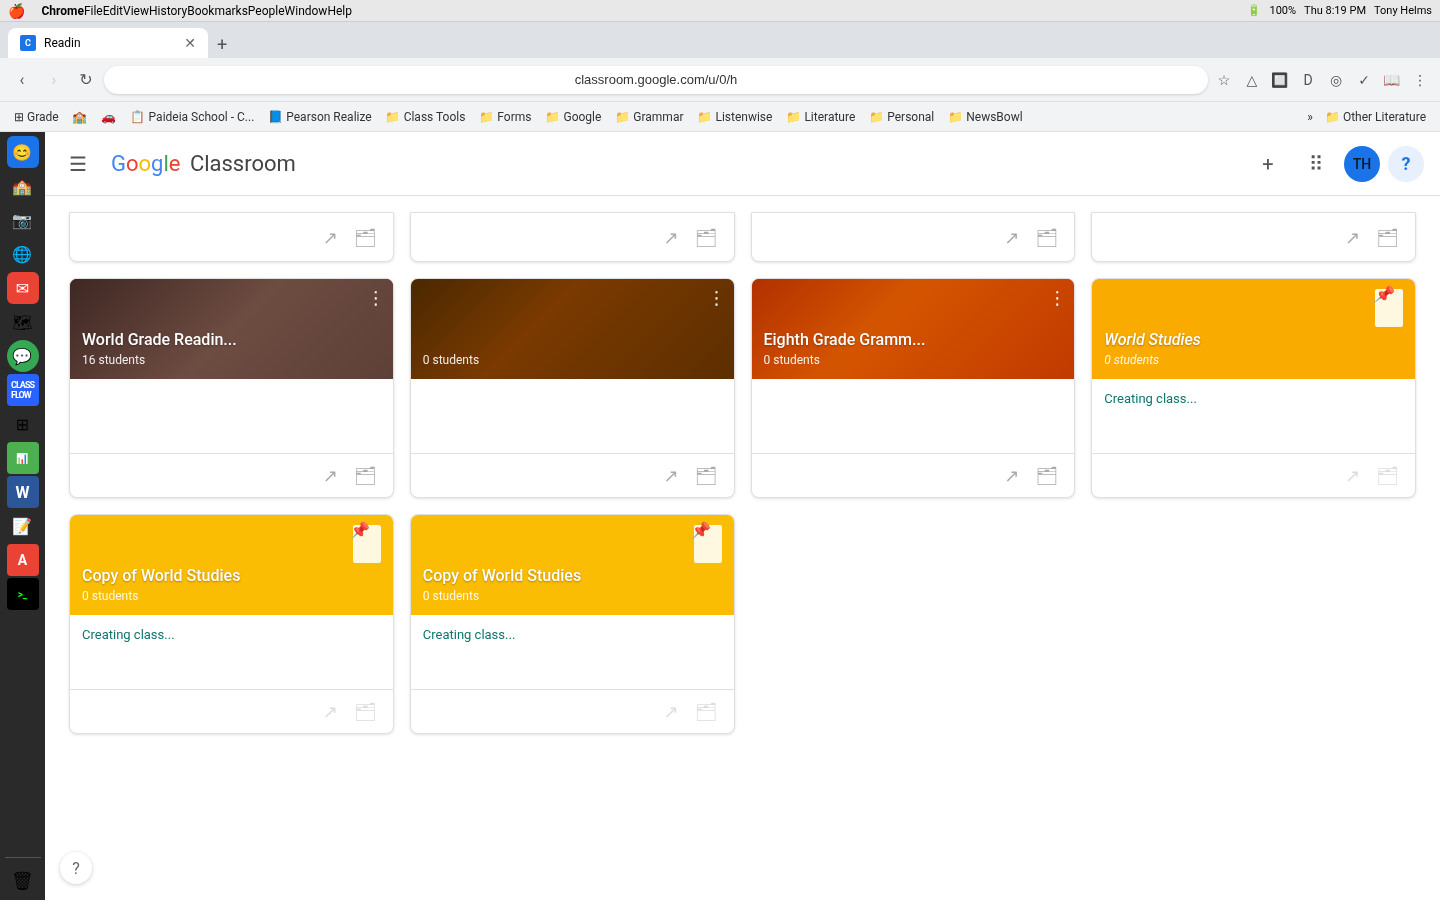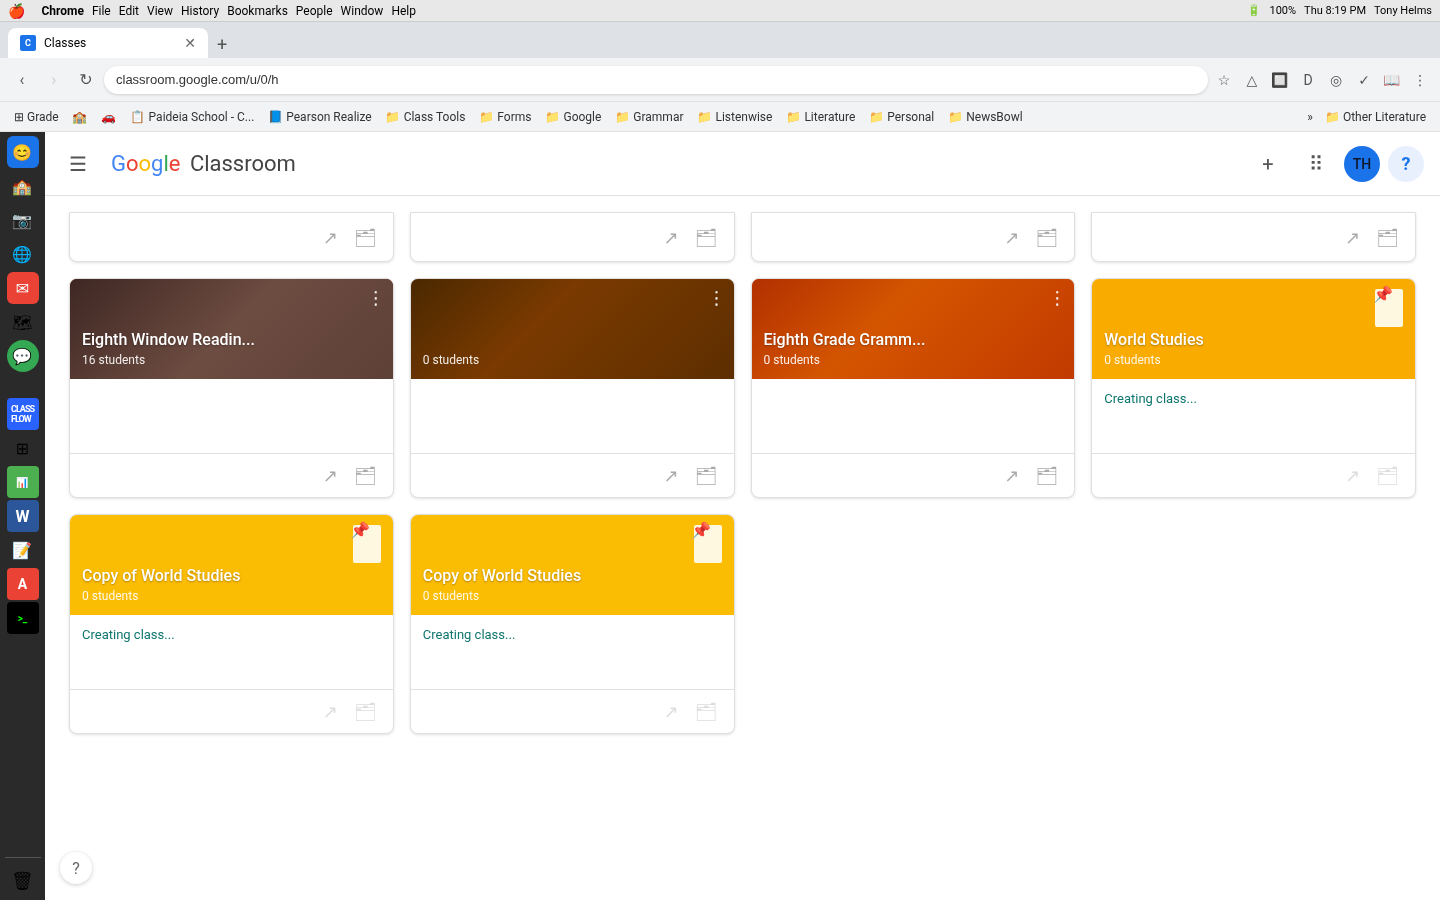--- a/index.html
+++ b/index.html
@@ -11,21 +11,21 @@
       background: #e8e8e8;
       display: flex;
       align-items: center;
       padding: 0 8px;
       font-size: 12px;
       color: #000;
       gap: 16px;
       border-bottom: 1px solid #ccc;
     }
     .mac-bar .apple { font-size: 14px; }
-    .mac-bar .menu-items { display: flex; gap: 8px; }
+    .mac-bar .menu-items { display: flex; gap: 0; }
     .mac-bar .right-icons { margin-left: auto; display: flex; align-items: center; gap: 8px; font-size: 11px; }
 
     
     .chrome-wrapper { display: flex; flex-direction: column; height: calc(900px - 22px); }
 
     
     .tab-bar {
       height: 36px;
       background: #dee1e6;
       display: flex;
@@ -63,20 +63,21 @@
       flex: 1;
       height: 28px;
       background: #fff;
       border: none;
       border-radius: 14px;
       padding: 8px 12px;
       font-size: 13px;
       color: #333;
       outline: none;
       box-shadow: 0 1px 3px rgba(0,0,0,0.15);
+      text-align: center;
     }
     .toolbar-icons { display: flex; gap: 4px; align-items: center; }
     .toolbar-icon { width: 24px; height: 24px; display: flex; align-items: center; justify-content: center; color: #555; font-size: 14px; cursor: pointer; }
 
     
     .bookmarks-bar {
       height: 30px;
       background: #f1f3f4;
       display: flex;
       align-items: center;
@@ -281,21 +282,21 @@
     }
     .bg-photo-8grammar {
       background: #c1440e;
       position: relative;
     }
     .bg-photo-8grammar::before {
       content: '';
       position: absolute; inset: 0;
       background: linear-gradient(135deg, #b23000 0%, #d45500 40%, #c13a00 100%);
     }
-    .bg-yellow { background-color: #f9ab00; position: relative; }
+    .bg-yellow { background-color: #f9ab00; position: relative; font-style: italic; }
     .bg-yellow-light { background-color: #fbbc04; position: relative; }
 
     
     .flag-decoration {
       position: absolute;
       right: 12px;
       top: 10px;
       width: 40px;
       height: 50px;
       z-index: 2;
@@ -378,21 +379,21 @@
     <span>Thu 8:19 PM</span>
     <span>Tony Helms</span>
   </div>
 </div>
 
 <div class="chrome-wrapper">
 
   <div class="tab-bar">
     <div class="tab">
       <div class="tab-icon">C</div>
-      <span>Classes</span>
+      <span>Readin</span>
       <span class="tab-close">✕</span>
     </div>
     <div class="tab-new">+</div>
   </div>
 
   <div class="address-bar">
     <div class="nav-btn">‹</div>
     <div class="nav-btn" style="color:#ccc;">›</div>
     <div class="nav-btn">↻</div>
     <input class="address-input" type="text" value="classroom.google.com/u/0/h" style="">
@@ -469,21 +470,21 @@
   <div class="browser-content">
 
     <div class="mac-dock">
       <div class="dock-icon" style="background:#1a73e8; font-size:16px;">😊</div>
       <div class="dock-icon" style="font-size:16px;">🏫</div>
       <div class="dock-icon" style="font-size:16px;">📷</div>
       <div class="dock-icon" style="font-size:16px;">🌐</div>
       <div class="dock-icon" style="background:#ea4335; font-size:16px; color:white;">✉</div>
       <div class="dock-icon" style="font-size:16px;">🗺</div>
       <div class="dock-icon" style="font-size:16px; background:#34a853; color:white; border-radius:50%;">💬</div>
-      <div class="dock-icon" style="background:#2962ff; font-size:9px; color:white; font-weight:bold; border-radius:4px; letter-spacing:-1px;margin-top:24px;">CLASS<br>FLOW</div>
+      <div class="dock-icon" style="background:#2962ff; font-size:9px; color:white; font-weight:bold; border-radius:4px; letter-spacing:-1px;">CLASS<br>FLOW</div>
       <div class="dock-icon" style="font-size:16px;">⊞</div>
       <div class="dock-icon" style="font-size:10px; background:#4caf50; color:white; border-radius:4px;">📊</div>
       <div class="dock-icon" style="background:#2b579a; color:white; font-size:16px; font-weight:bold; border-radius:4px;">W</div>
       <div class="dock-icon" style="font-size:16px;">📝</div>
       <div class="dock-icon" style="background:#ea4335; color:white; font-size:14px; font-weight:bold; border-radius:4px;">A</div>
       <div class="dock-icon" style="background:#000; color:#0f0; font-size:10px; font-weight:bold; border-radius:4px;">&gt;_</div>
       <div style="flex:1;"></div>
       <div style="width:80%;height:1px;background:#555;margin:4px 0;"></div>
       <div class="dock-icon" style="font-size:18px;">🗑</div>
     </div>
@@ -533,21 +534,21 @@
             <span class="footer-icon">↗</span>
             <span class="footer-icon">🗂</span>
           </div>
         </div>
 
         <div class="classes-grid">
 
           <div class="class-card">
             <div class="class-card-header bg-photo-reading">
               <div class="class-menu-btn">⋮</div>
-              <div class="class-card-header-title">Eighth Window Readin...</div>
+              <div class="class-card-header-title">World Grade Readin...</div>
               <div class="class-card-header-students">16 students</div>
             </div>
             <div class="class-card-body"></div>
             <div class="class-card-footer">
               <span class="footer-icon">↗</span>
               <span class="footer-icon">🗂</span>
             </div>
           </div>
 
           <div class="class-card">

